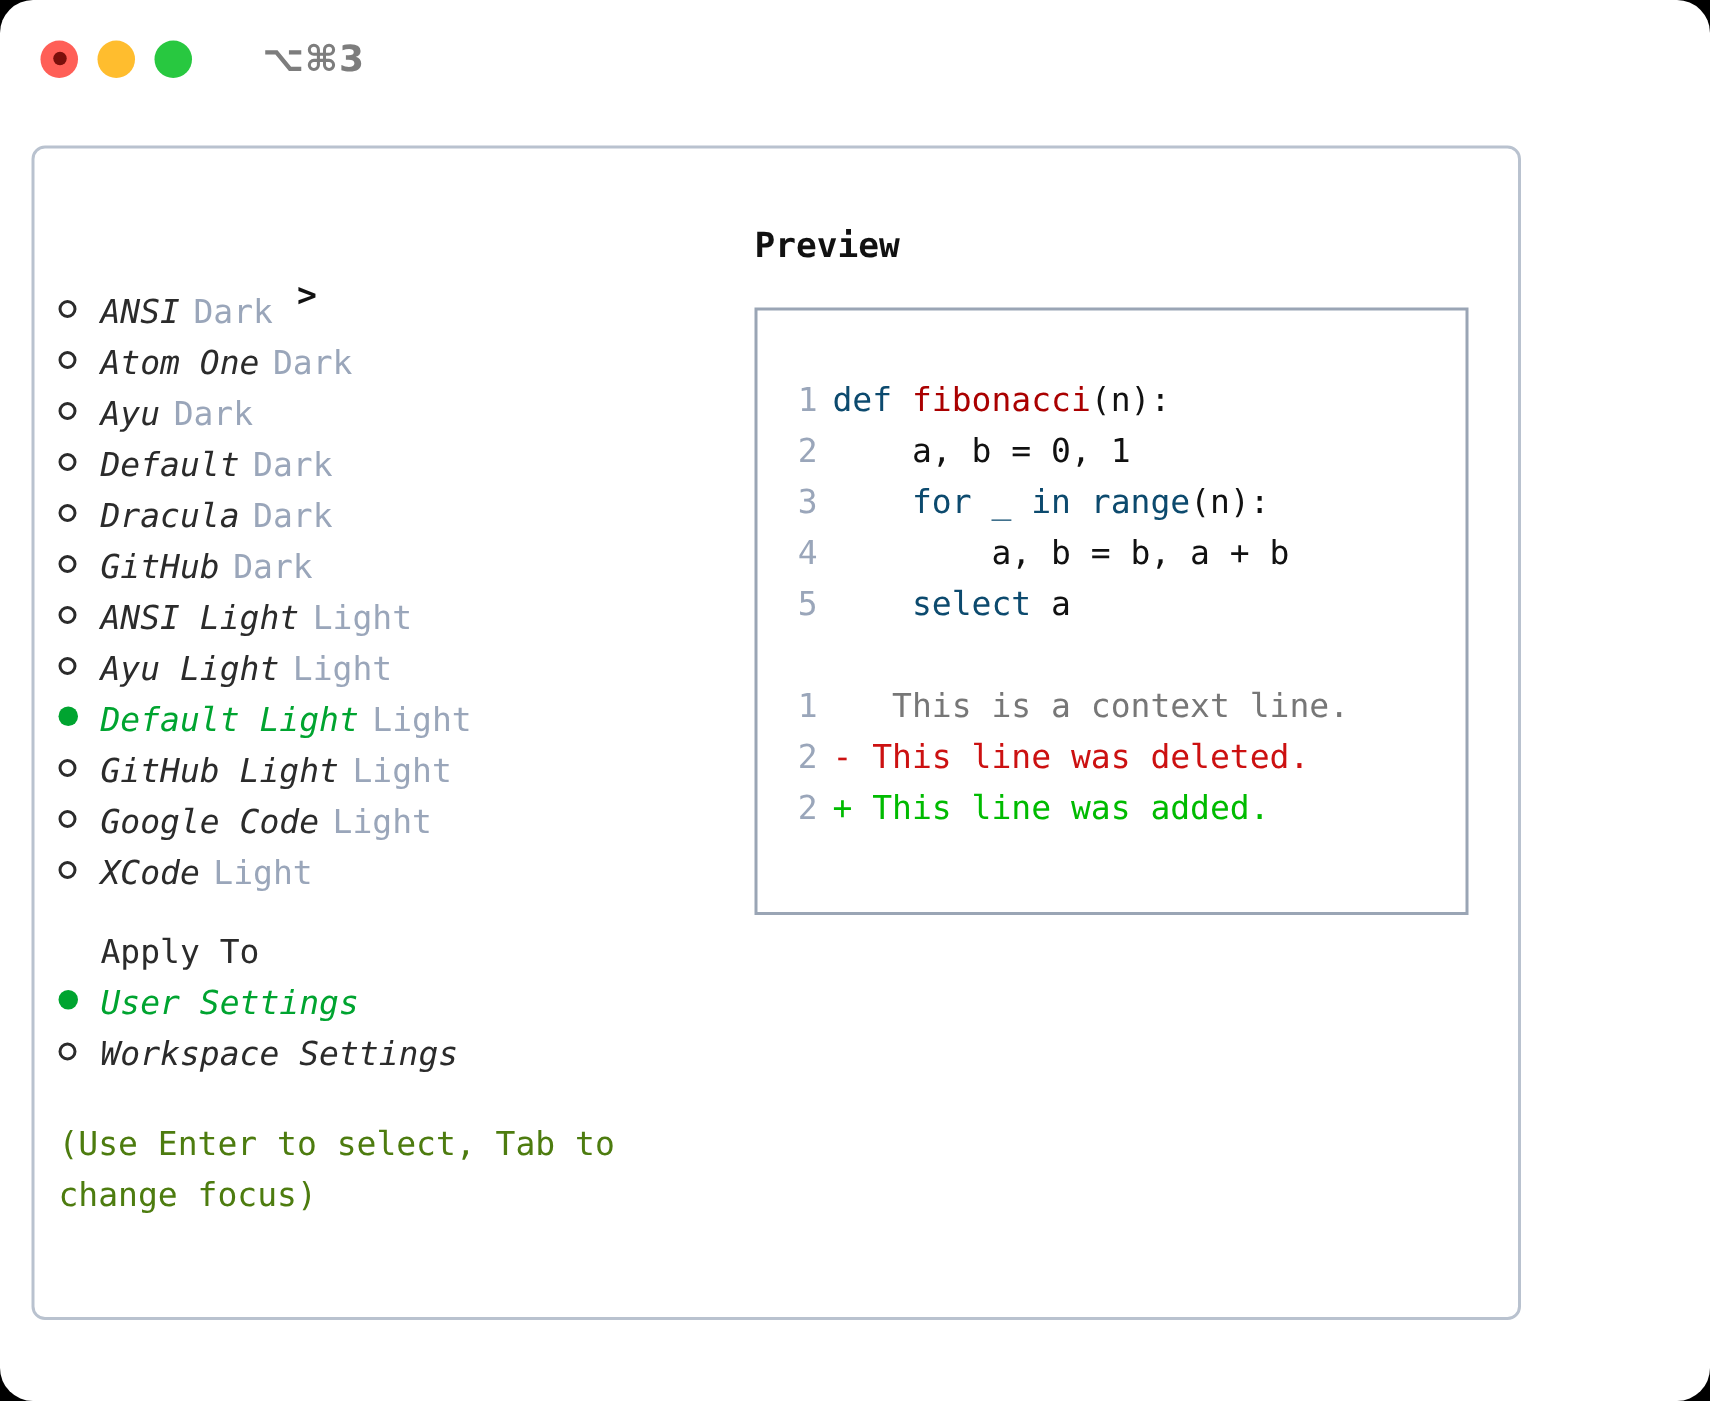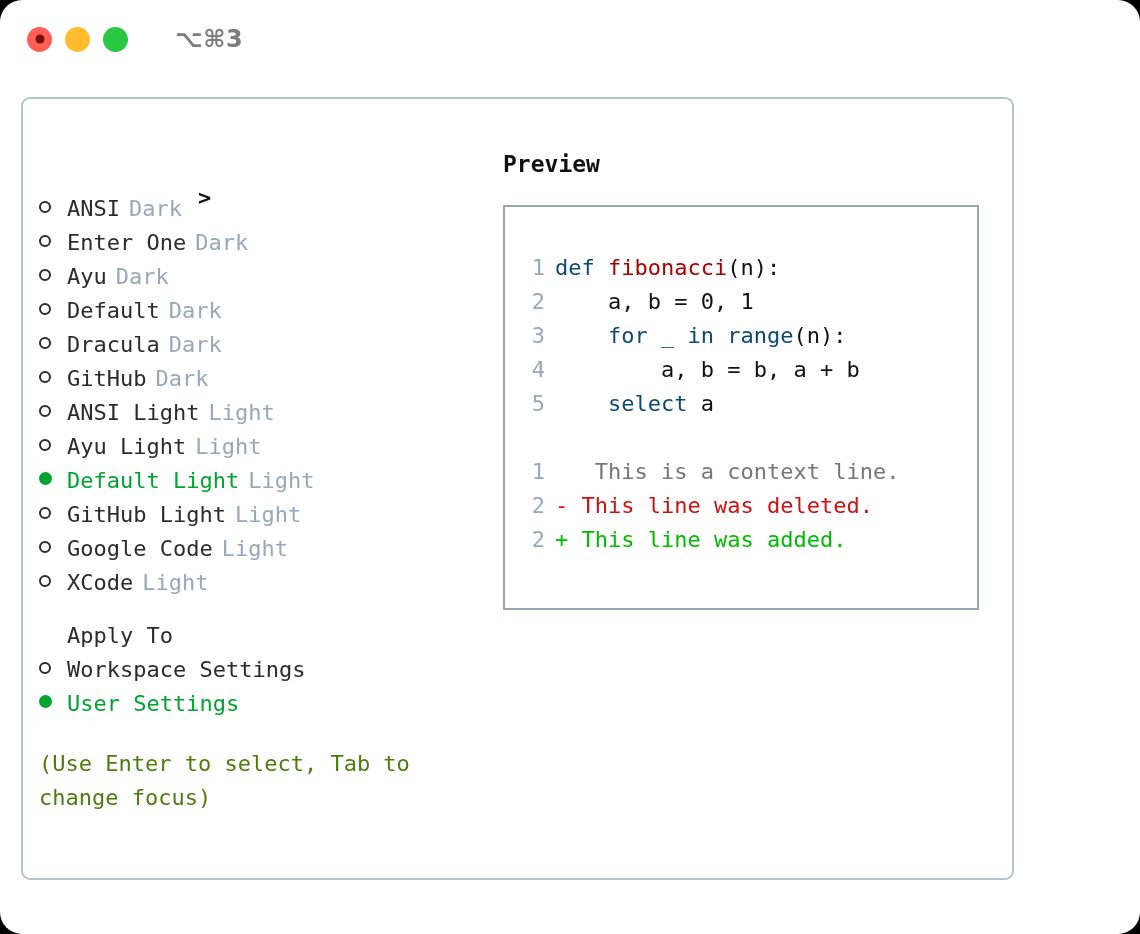--- a/index.html
+++ b/index.html
@@ -135,21 +135,21 @@
     color: #111111;
     font-size: 22px;
   }
 
   .header-line {
     font-weight: 700;
     color: #111111;
     font-size: 23px;
     margin-bottom: 2px;
   }
-  .item-name  { color: #2b2b2b; }
+  .item-name  { color: #2b2b2b; font-style: italic; }
   .item-name.selected { color: #00a430; }
   .item-kind  { color: #9aa6ba; margin-left: 9px; margin-top: 11px; }
 
   .section-head {
     font-size: 22px;
     line-height: 34px;
     color: #2b2b2b;
     padding-left: 28px;
     height: 34px;
   }
@@ -234,40 +234,40 @@
       <div class="left-col">
 
         <div class="list-line">
           <span class="marker">
             <span class="caret">&gt;</span>
           </span>
         </div>
 
         <div id="theme-list">
             <div class="list-line"><span class="marker"><span class="circle-open"></span></span><span class="item-name">ANSI</span><span class="item-kind">Dark</span></div>
-            <div class="list-line"><span class="marker"><span class="circle-open"></span></span><span class="item-name">Enter One</span><span class="item-kind">Dark</span></div>
+            <div class="list-line"><span class="marker"><span class="circle-open"></span></span><span class="item-name">Atom One</span><span class="item-kind">Dark</span></div>
             <div class="list-line"><span class="marker"><span class="circle-open"></span></span><span class="item-name">Ayu</span><span class="item-kind">Dark</span></div>
             <div class="list-line"><span class="marker"><span class="circle-open"></span></span><span class="item-name">Default</span><span class="item-kind">Dark</span></div>
             <div class="list-line"><span class="marker"><span class="circle-open"></span></span><span class="item-name">Dracula</span><span class="item-kind">Dark</span></div>
             <div class="list-line"><span class="marker"><span class="circle-open"></span></span><span class="item-name">GitHub</span><span class="item-kind">Dark</span></div>
             <div class="list-line"><span class="marker"><span class="circle-open"></span></span><span class="item-name">ANSI Light</span><span class="item-kind">Light</span></div>
             <div class="list-line"><span class="marker"><span class="circle-open"></span></span><span class="item-name">Ayu Light</span><span class="item-kind">Light</span></div>
             <div class="list-line"><span class="marker"><span class="circle-filled"></span></span><span class="item-name selected">Default Light</span><span class="item-kind">Light</span></div>
             <div class="list-line"><span class="marker"><span class="circle-open"></span></span><span class="item-name">GitHub Light</span><span class="item-kind">Light</span></div>
             <div class="list-line"><span class="marker"><span class="circle-open"></span></span><span class="item-name">Google Code</span><span class="item-kind">Light</span></div>
             <div class="list-line"><span class="marker"><span class="circle-open"></span></span><span class="item-name">XCode</span><span class="item-kind">Light</span></div>
           </div>
 
         <div class="spacer-18"></div>
 
         <div class="section-head">Apply To</div>
 
         <div id="apply-list">
+            <div class="list-line"><span class="marker"><span class="circle-filled"></span></span><span class="item-name selected">User Settings</span></div>
             <div class="list-line"><span class="marker"><span class="circle-open"></span></span><span class="item-name">Workspace Settings</span></div>
-            <div class="list-line"><span class="marker"><span class="circle-filled"></span></span><span class="item-name selected">User Settings</span></div>
           </div>
 
         <div class="spacer-14"></div>
 
         <div class="hint">(Use Enter to select, Tab to change focus)</div>
       </div>
 
       <div class="right-col">
         <div class="preview-title">Preview</div>
 

